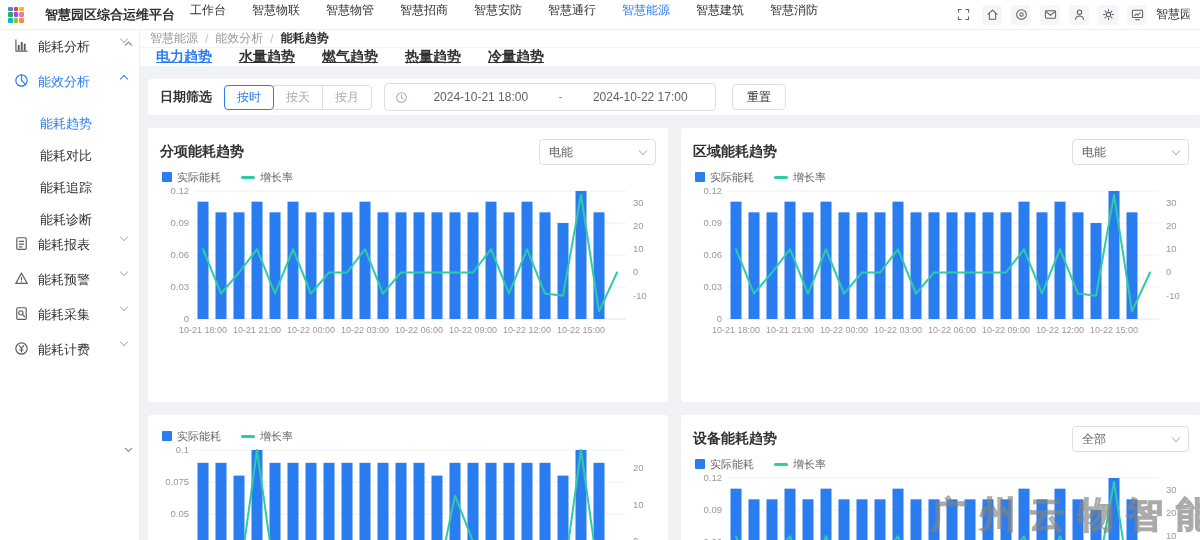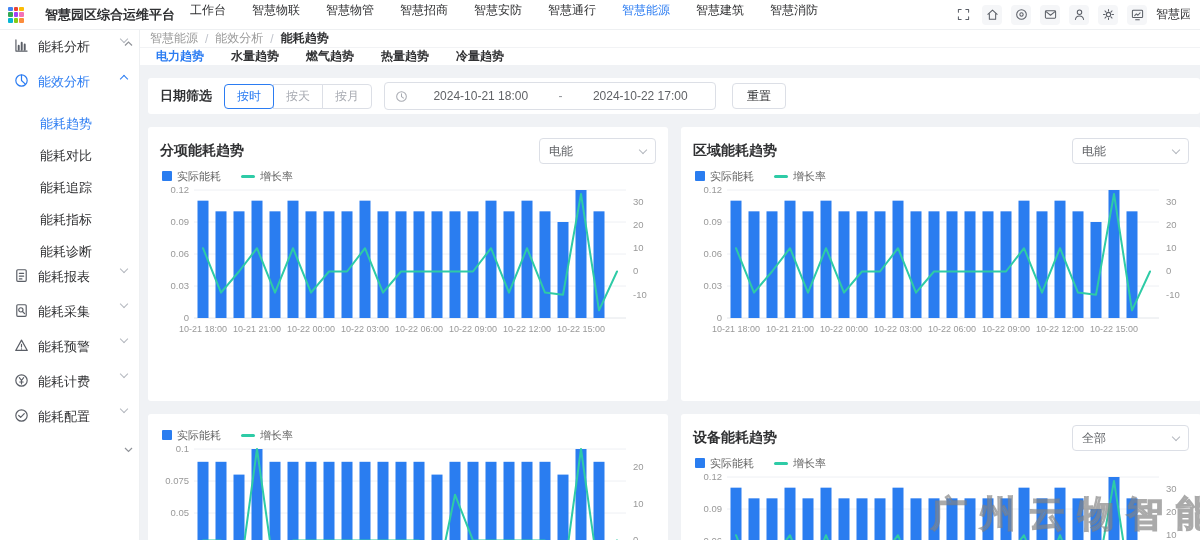--- a/index.html
+++ b/index.html
@@ -48,21 +48,21 @@
   .scroll-arrow.bottom { top:414px; }
 
   
   .main { flex:1 1 auto; min-width:0; display:flex; flex-direction:column; }
   .breadcrumb { height:30px; background:#fff; display:flex; align-items:center; gap:7px;
     padding-left:10px; color:#999; border-bottom:1px solid #f2f3f5; }
   .crumb { cursor:pointer; }
   .crumb.last { color:#303133; font-weight:bold; cursor:default; }
   .bc-sep { color:#c0c4cc; }
   .tabs { height:33px; background:#fff; display:flex; align-items:center; gap:27px; padding-left:16px; }
-  .tab { font-size:12px; font-weight:bold; color:#303133; cursor:pointer; white-space:nowrap; }
+  .tab { font-size:14px; font-weight:bold; color:#303133; cursor:pointer; white-space:nowrap;text-decoration:underline; }
   .tab.active { color:var(--accent); }
 
   .content { padding:13px 0 0 8px; }
   .filter-card { width:1052px; height:36px; background:#fff; border-radius:3px;
     display:flex; align-items:center; gap:12px; padding:0 12px; }
   .filter-label { font-weight:bold; font-size:13px; color:#303133; white-space:nowrap; }
   .mode-group { display:flex; }
   .mode-btn { height:25px; padding:0 12px; background:#fff; border:1px solid #dcdfe6; color:#a8abb2;
     font-size:12px; display:flex; align-items:center; cursor:pointer; position:relative; }
   .mode-btn + .mode-btn { margin-left:-1px; }
@@ -189,71 +189,60 @@
               <circle cx="7" cy="7" r="5.3"></circle>
               <path d="M7 7V1.9M7 7l3.6 3.4"></path>
             </svg>
           </span>
           <span>能效分析</span>
           <span class="chev up"></span>
         </div>
         <div class="side-sub active">能耗趋势</div>
         <div class="side-sub">能耗对比</div>
         <div class="side-sub">能耗追踪</div>
-        <div class="side-sub">能耗指标</div>
         <div class="side-sub">能耗诊断</div>
         <div class="side-group">
           <span class="g-icon">
             <svg width="15" height="15" viewBox="0 0 14 14" fill="none" stroke="currentColor" stroke-width="1.1" stroke-linecap="round" stroke-linejoin="round">
               <rect x="2.6" y="1.6" width="8.8" height="10.8" rx="1"></rect>
               <path d="M5 5h4M5 7.6h4M5 10.2h2.4"></path>
             </svg>
           </span>
           <span>能耗报表</span>
           <span class="chev down"></span>
         </div>
         <div class="side-group">
           <span class="g-icon">
             <svg width="15" height="15" viewBox="0 0 14 14" fill="none" stroke="currentColor" stroke-width="1.1" stroke-linecap="round" stroke-linejoin="round">
+              <path d="M7 2 1.6 11.6h10.8z"></path>
+              <path d="M7 5.8v2.6M7 10.1v.2"></path>
+            </svg>
+          </span>
+          <span>能耗预警</span>
+          <span class="chev down"></span>
+        </div>
+        <div class="side-group">
+          <span class="g-icon">
+            <svg width="15" height="15" viewBox="0 0 14 14" fill="none" stroke="currentColor" stroke-width="1.1" stroke-linecap="round" stroke-linejoin="round">
               <rect x="2.6" y="1.6" width="8.8" height="10.8" rx="1"></rect>
               <circle cx="6.4" cy="6.4" r="2"></circle>
               <path d="M7.9 7.9l2 2"></path>
             </svg>
           </span>
           <span>能耗采集</span>
-          <span class="chev down"></span>
-        </div>
-        <div class="side-group">
-          <span class="g-icon">
-            <svg width="15" height="15" viewBox="0 0 14 14" fill="none" stroke="currentColor" stroke-width="1.1" stroke-linecap="round" stroke-linejoin="round">
-              <path d="M7 2 1.6 11.6h10.8z"></path>
-              <path d="M7 5.8v2.6M7 10.1v.2"></path>
-            </svg>
-          </span>
-          <span>能耗预警</span>
           <span class="chev down"></span>
         </div>
         <div class="side-group">
           <span class="g-icon">
             <svg width="15" height="15" viewBox="0 0 14 14" fill="none" stroke="currentColor" stroke-width="1.1" stroke-linecap="round" stroke-linejoin="round">
               <circle cx="7" cy="7" r="5.3"></circle>
               <path d="M5 4.4l2 2.6 2-2.6M7 7v3.2M5.4 8.4h3.2"></path>
             </svg>
           </span>
           <span>能耗计费</span>
-          <span class="chev down"></span>
-        </div>
-        <div class="side-group">
-          <span class="g-icon">
-            <svg width="15" height="15" viewBox="0 0 14 14" fill="none" stroke="currentColor" stroke-width="1.1" stroke-linecap="round" stroke-linejoin="round">
-              <circle cx="7" cy="7" r="5.3"></circle>
-              <path d="M4.4 7l1.8 1.8 3.4-3.6"></path>
-            </svg>
-          </span>
-          <span>能耗配置</span>
           <span class="chev down"></span>
         </div>
       </nav>
     <span class="scroll-arrow bottom" id="scroll-down">
         <svg width="11" height="11" viewBox="0 0 11 11" fill="none" stroke="currentColor" stroke-width="1.2">
           <path d="M2 4 5.5 7.5 9 4"></path>
         </svg>
       </span>
   </aside>
 

